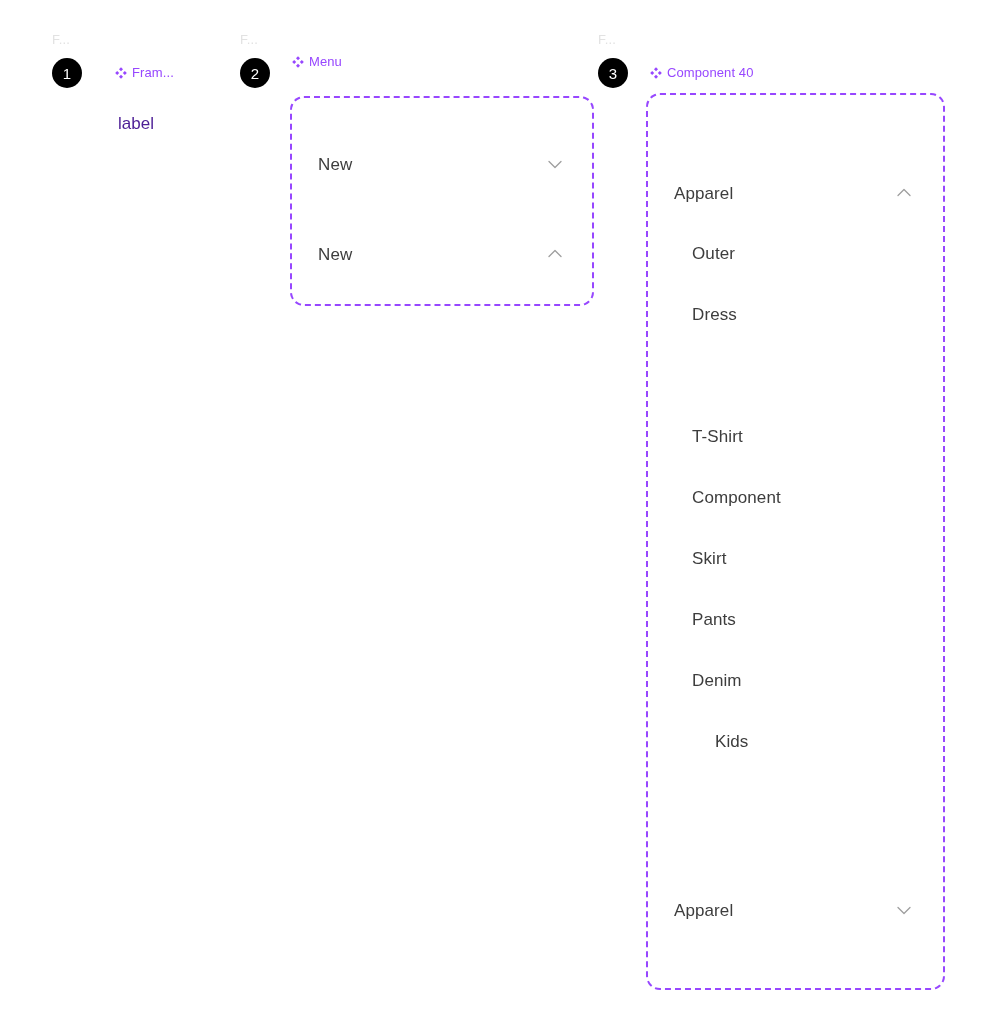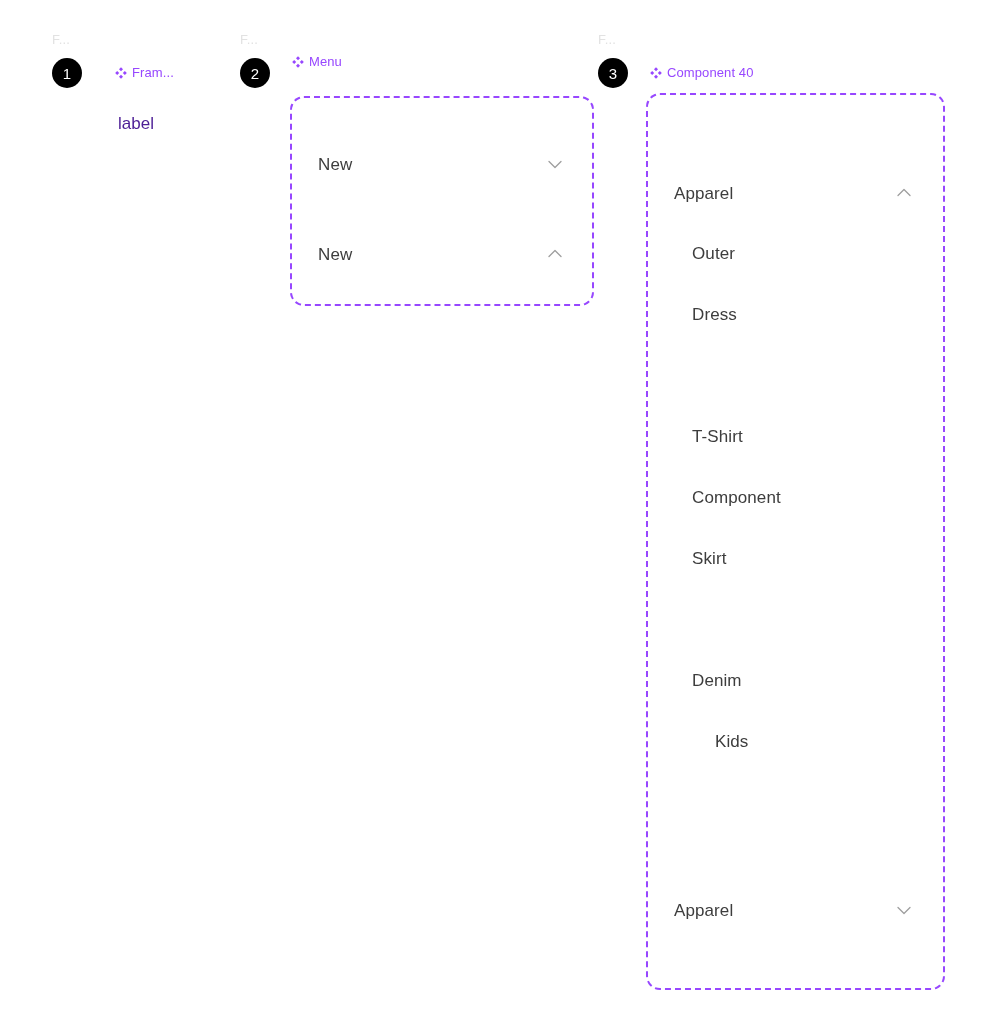--- a/index.html
+++ b/index.html
@@ -198,20 +198,23 @@
   </div>
   <div class="row" style="left:674px; top:415px; width:241px; height:32px;">
     <span class="row-label sub">T-Shirt</span>
   </div>
   <div class="row" style="left:674px; top:476px; width:241px; height:32px;">
     <span class="row-label sub">Component</span>
   </div>
   <div class="row" style="left:674px; top:537px; width:241px; height:32px;">
     <span class="row-label sub">Skirt</span>
   </div>
+  <div class="row" style="left:674px; top:598px; width:241px; height:32px;">
+    <span class="row-label sub">Pants</span>
+  </div>
   <div class="row" style="left:674px; top:659px; width:241px; height:32px;">
     <span class="row-label sub">Denim</span>
   </div>
   <div class="row" style="left:697px; top:720px; width:241px; height:32px;">
     <span class="row-label sub">Kids</span>
   </div>
 
   <div class="row" style="left:674px; top:887px; width:241px; height:34px;">
     <span class="row-label">Apparel</span>
     <svg class="chev" viewBox="0 0 22 22">

